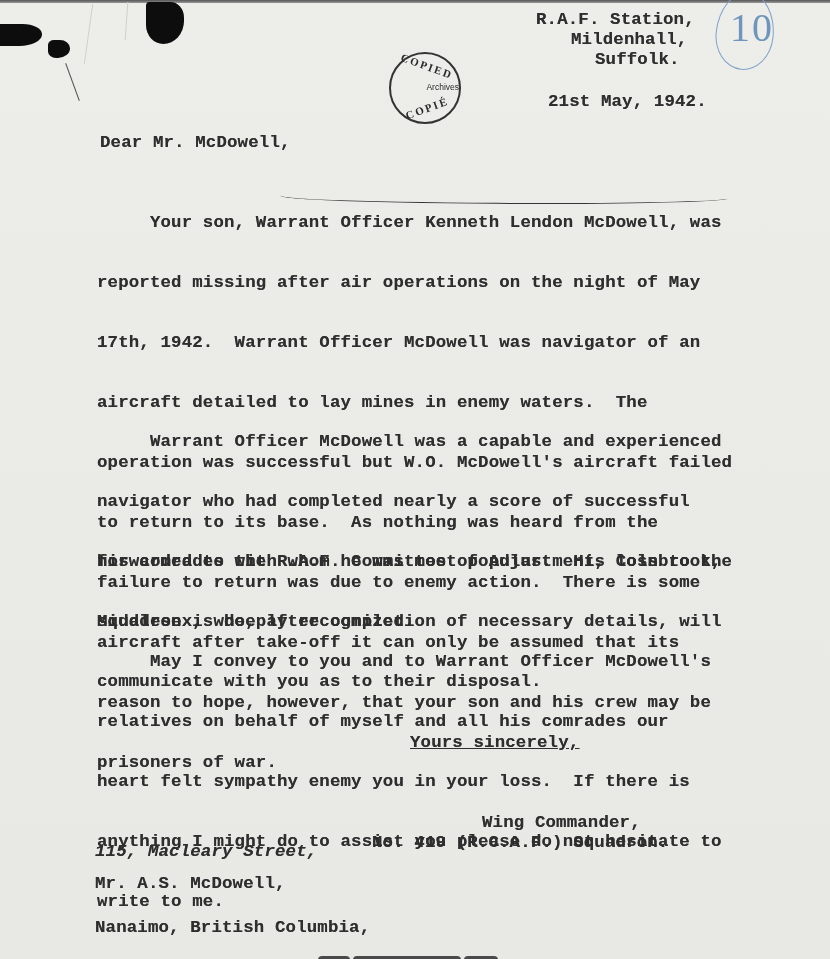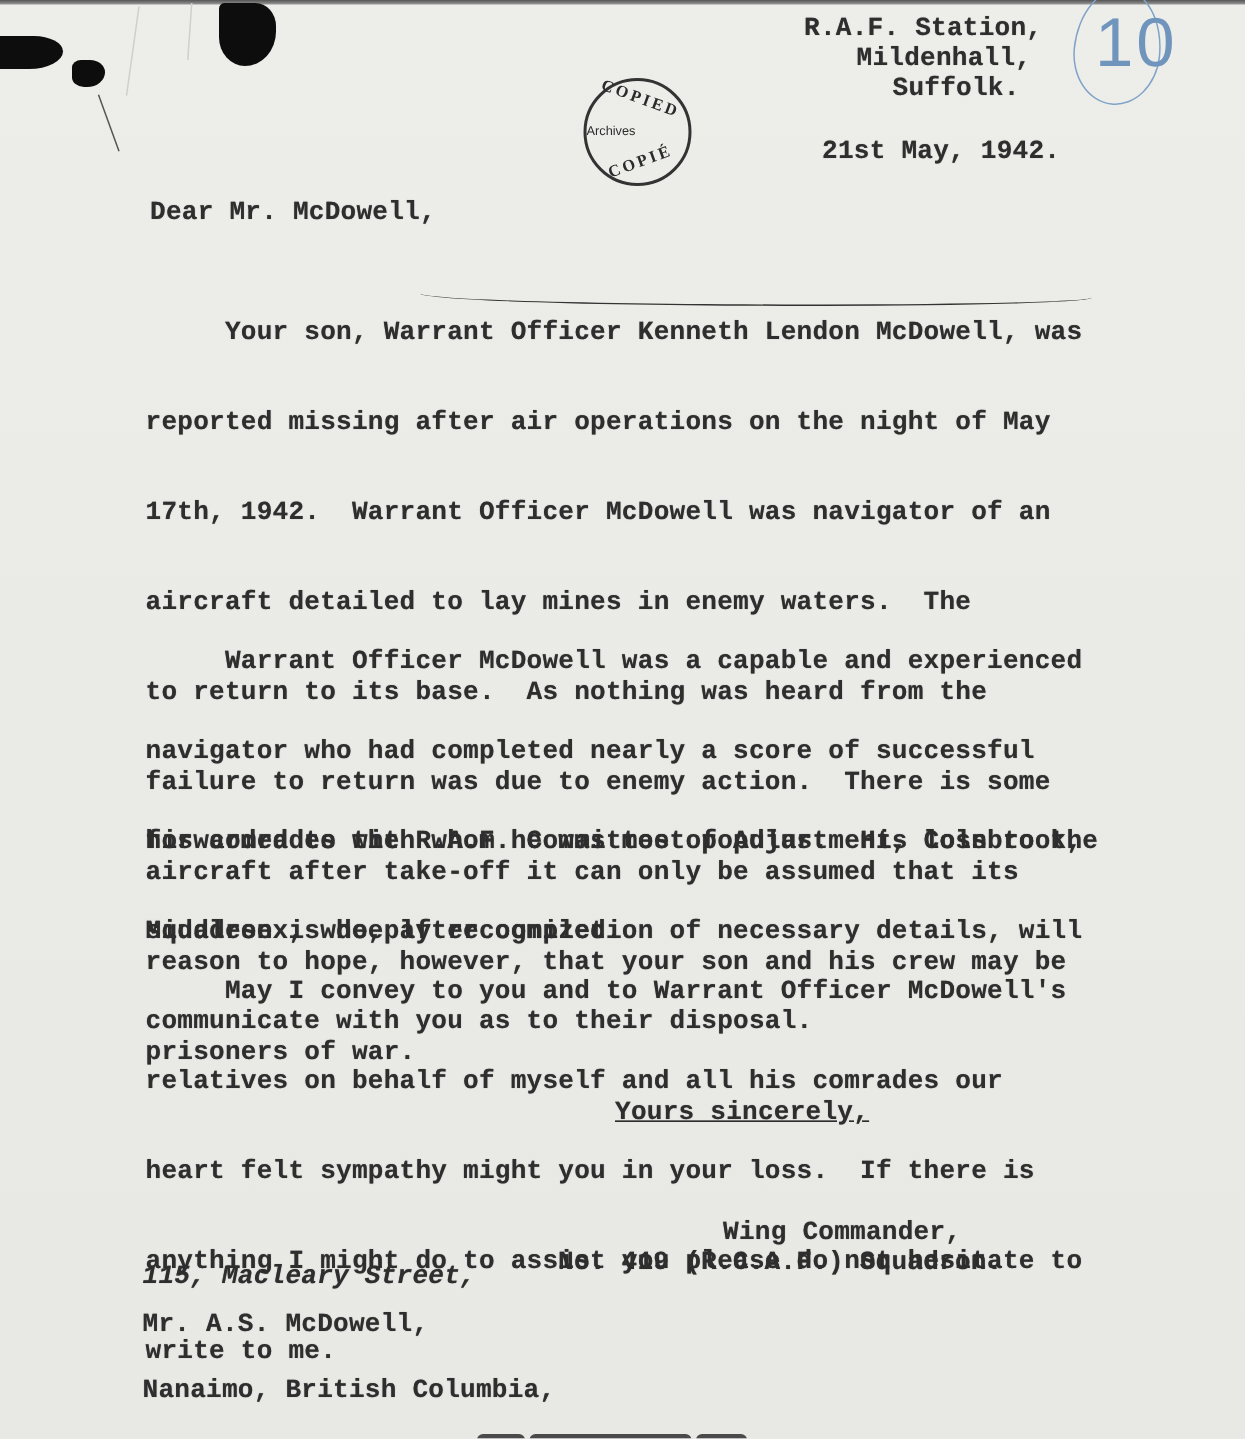--- a/index.html
+++ b/index.html
@@ -41,37 +41,37 @@
       border: 2px solid #333; border-radius: 50%;
       font-family: "Liberation Sans", sans-serif; color: #2b2b2b;
     }
     .stamp .top {
       position: absolute; left: 6px; top: 6px; width: 60px; text-align: center;
       font-size: 11px; font-weight: bold; letter-spacing: 2px;
       font-family: "Liberation Serif", serif;
       transform: rotate(20deg);
     }
     .stamp .mid {
-      position: absolute; left: 0; top: 28px; width: 68px; text-align: left;
+      position: absolute; left: 0; top: 28px; width: 68px; text-align: right;
       font-size: 8.5px;
     }
     .stamp .bot {
       position: absolute; left: 6px; top: 48px; width: 60px; text-align: center;
       font-size: 11px; font-weight: bold; letter-spacing: 2px;
       font-family: "Liberation Serif", serif;
       transform: rotate(-20deg);
     }
     .pagenum-circle {
       position: absolute; left: 716px; top: -8px; width: 58px; height: 78px;
       border: 1.5px solid #7fa3c8; border-radius: 50% 50% 50% 50% / 55% 55% 45% 45%;
       transform: rotate(6deg);
     }
     .pagenum {
       position: absolute; left: 730px; top: 6px; width: 40px; text-align: left;
-      font-family: Liberation Sans, sans-serif; font-size: 46px; line-height: 44px;
+      font-family: Liberation Serif, serif; font-size: 40px; line-height: 44px;
       color: #6f95bd; font-weight: normal; letter-spacing: 2px;
     }
     .bottom-ctrl {
       position: absolute; top: 956px; height: 8px; background: #4a4a4a; border-radius: 4px 4px 0 0;
     }
   </style>
 </head>
 <body>
 
 <div class="page">
@@ -99,20 +99,21 @@
 
   <div class="typed" style="left:548px;top:92px;">21st May, 1942.</div>
 
   <div class="typed" style="left:100px;top:133px;">Dear Mr. McDowell,</div>
 
   <div class="typed para" style="left:97px;top:173px;">
     <span class="line">     Your son, Warrant Officer Kenneth Lendon McDowell, was</span>
     <span class="line">reported missing after air operations on the night of May</span>
     <span class="line">17th, 1942.  Warrant Officer McDowell was navigator of an</span>
     <span class="line">aircraft detailed to lay mines in enemy waters.  The</span>
+    <span class="line">operation was successful but W.O. McDowell's aircraft failed</span>
     <span class="line">to return to its base.  As nothing was heard from the</span>
     <span class="line">failure to return was due to enemy action.  There is some</span>
     <span class="line">aircraft after take-off it can only be assumed that its</span>
     <span class="line">reason to hope, however, that your son and his crew may be</span>
     <span class="line">prisoners of war.</span>
   </div>
   <div class="underline-hand"></div>
 
   <div class="typed para" style="left:97px;top:392px;">
     <span class="line">     Warrant Officer McDowell was a capable and experienced</span>
@@ -123,21 +124,21 @@
 
   <div class="typed para" style="left:97px;top:512px;">
     <span class="line">forwarded to the R.A.F. Committee of Adjustment, Colnbrook,</span>
     <span class="line">Middlesex, who, after completion of necessary details, will</span>
     <span class="line">communicate with you as to their disposal.</span>
   </div>
 
   <div class="typed para" style="left:97px;top:612px;">
     <span class="line">     May I convey to you and to Warrant Officer McDowell's</span>
     <span class="line">relatives on behalf of myself and all his comrades our</span>
-    <span class="line">heart felt sympathy might you in your loss.  If there is</span>
+    <span class="line">heart felt sympathy enemy you in your loss.  If there is</span>
     <span class="line">anything I might do to assist you please do not hesitate to</span>
     <span class="line">write to me.</span>
   </div>
 
   <div class="typed" style="left:410px;top:733px;text-decoration:underline;">Yours sincerely,</div>
 
   <div class="typed" style="left:482px;top:813px;">Wing Commander,</div>
   <div class="typed" style="left:372px;top:833px;">No. 419 (R.C.A.F.) Squadron.</div>
 
   <div class="typed" style="left:95px;top:874px;">Mr. A.S. McDowell,</div>

